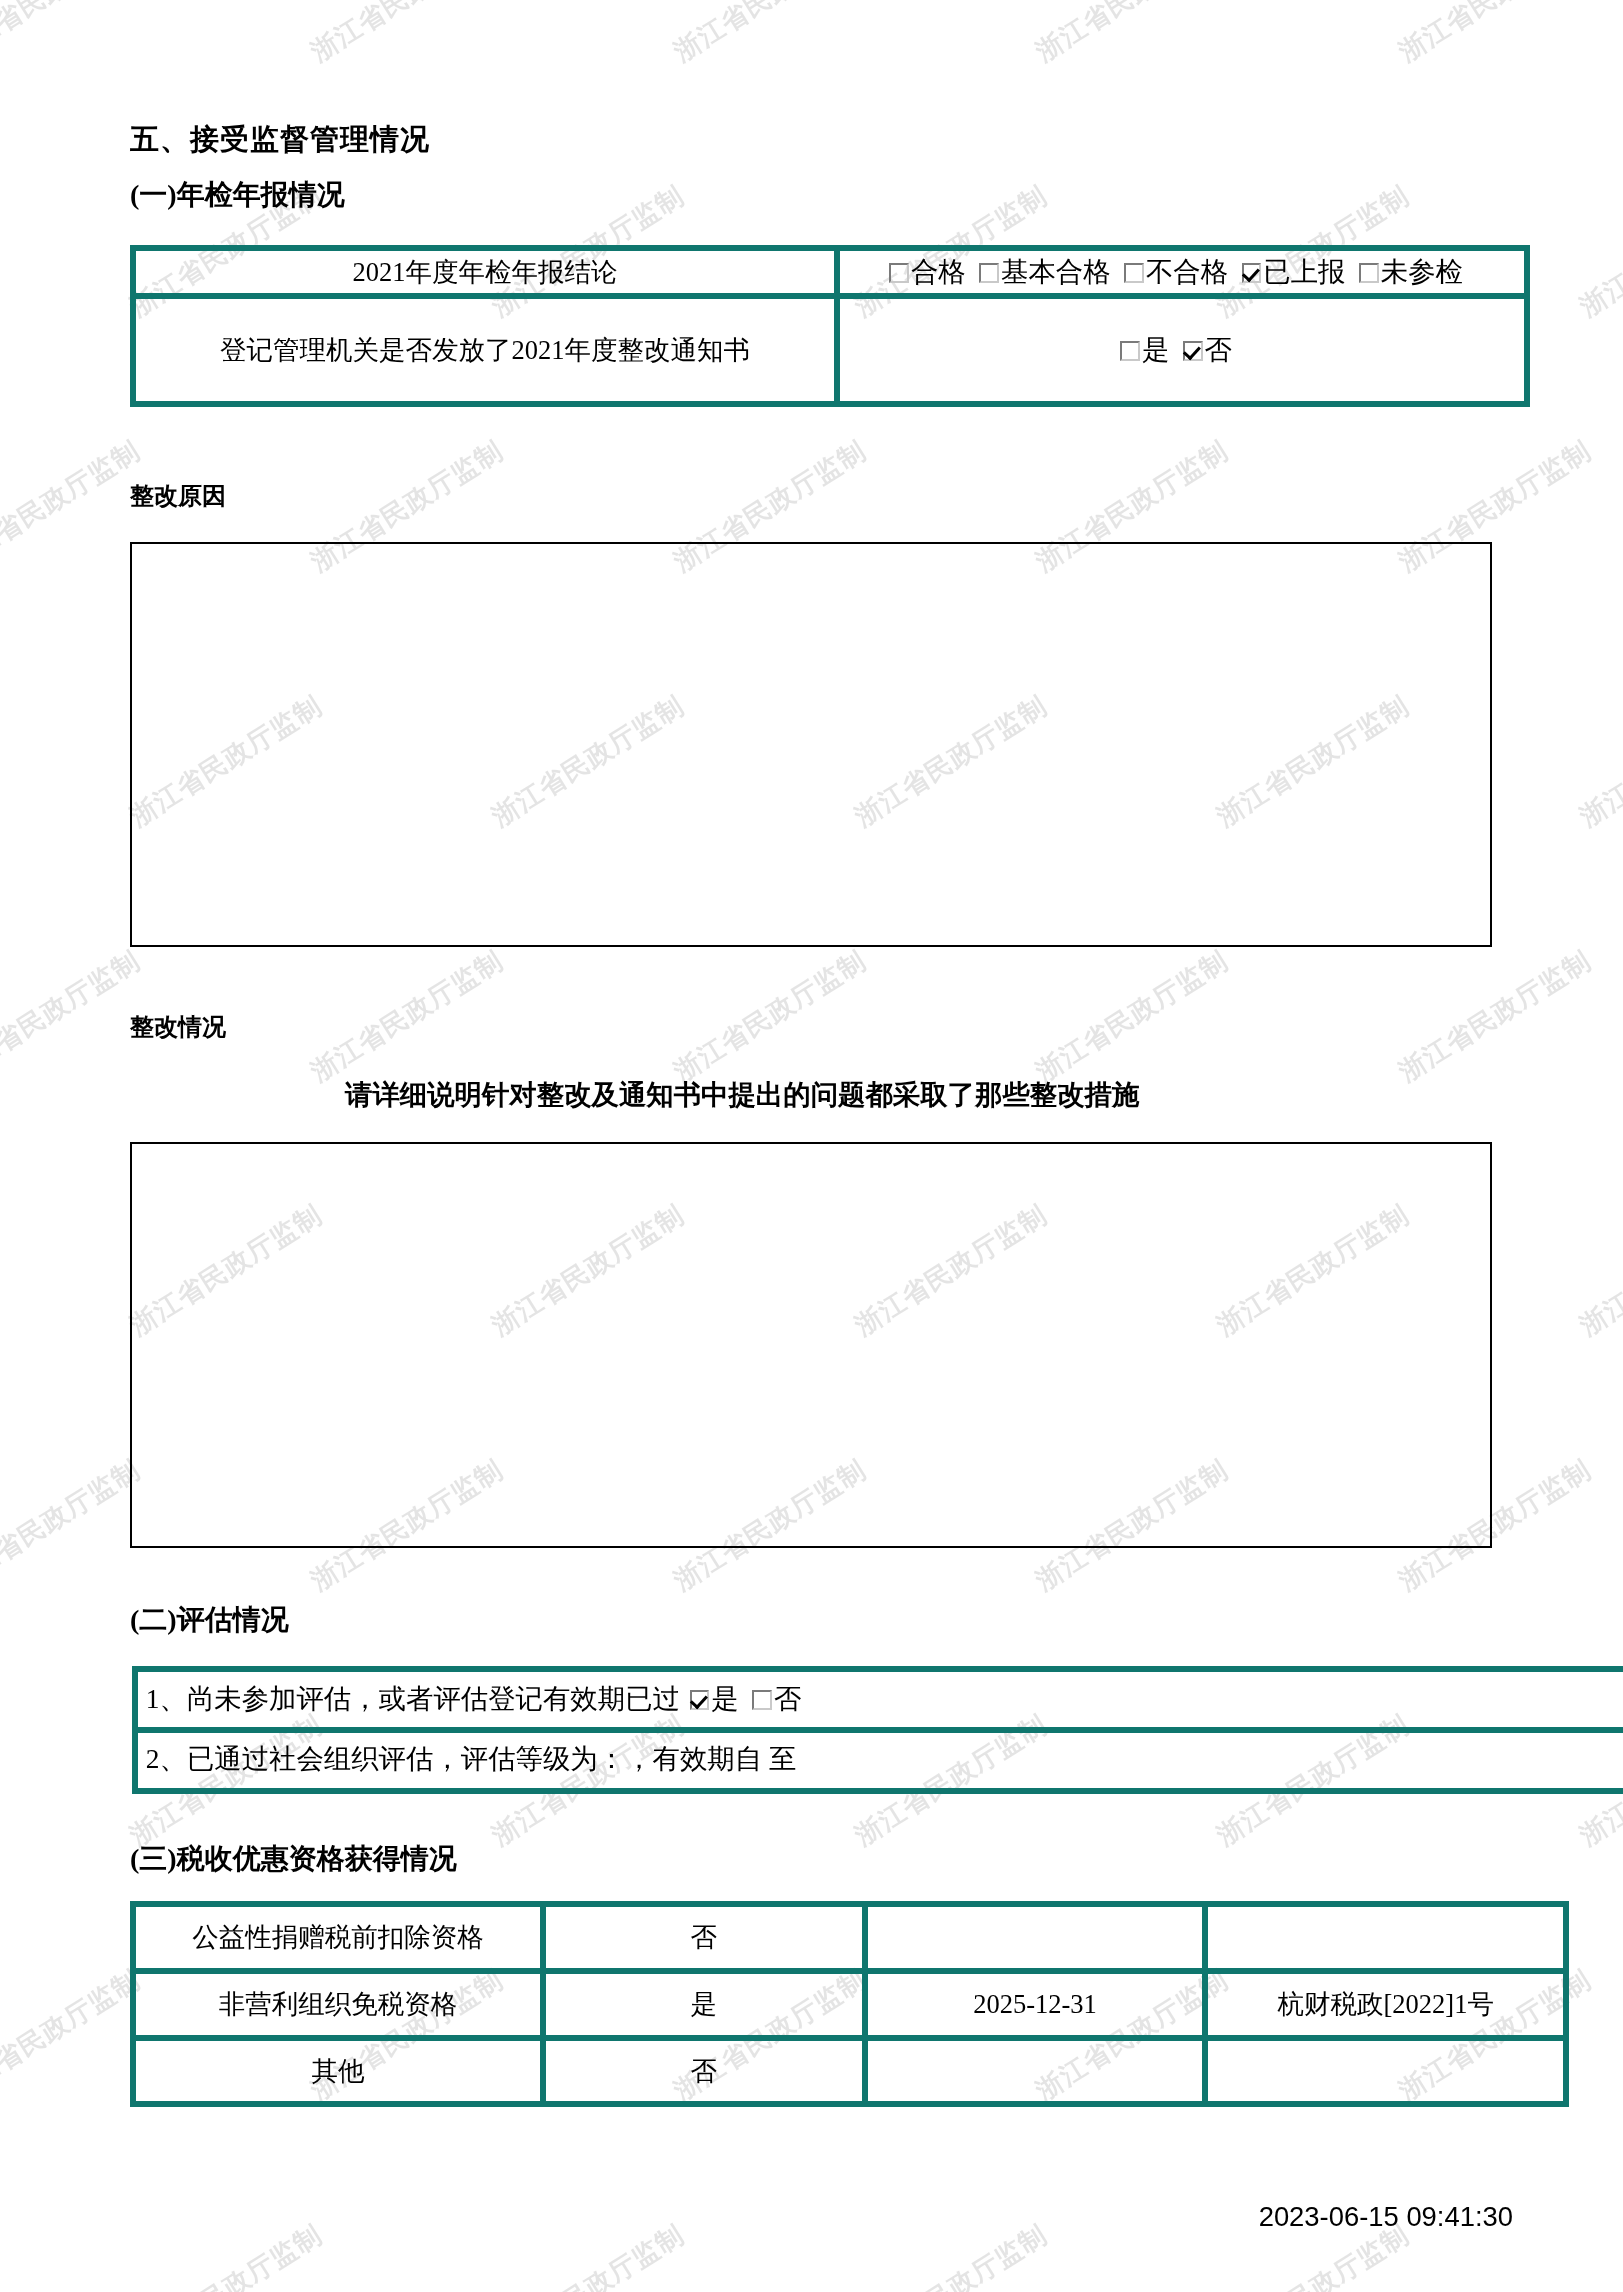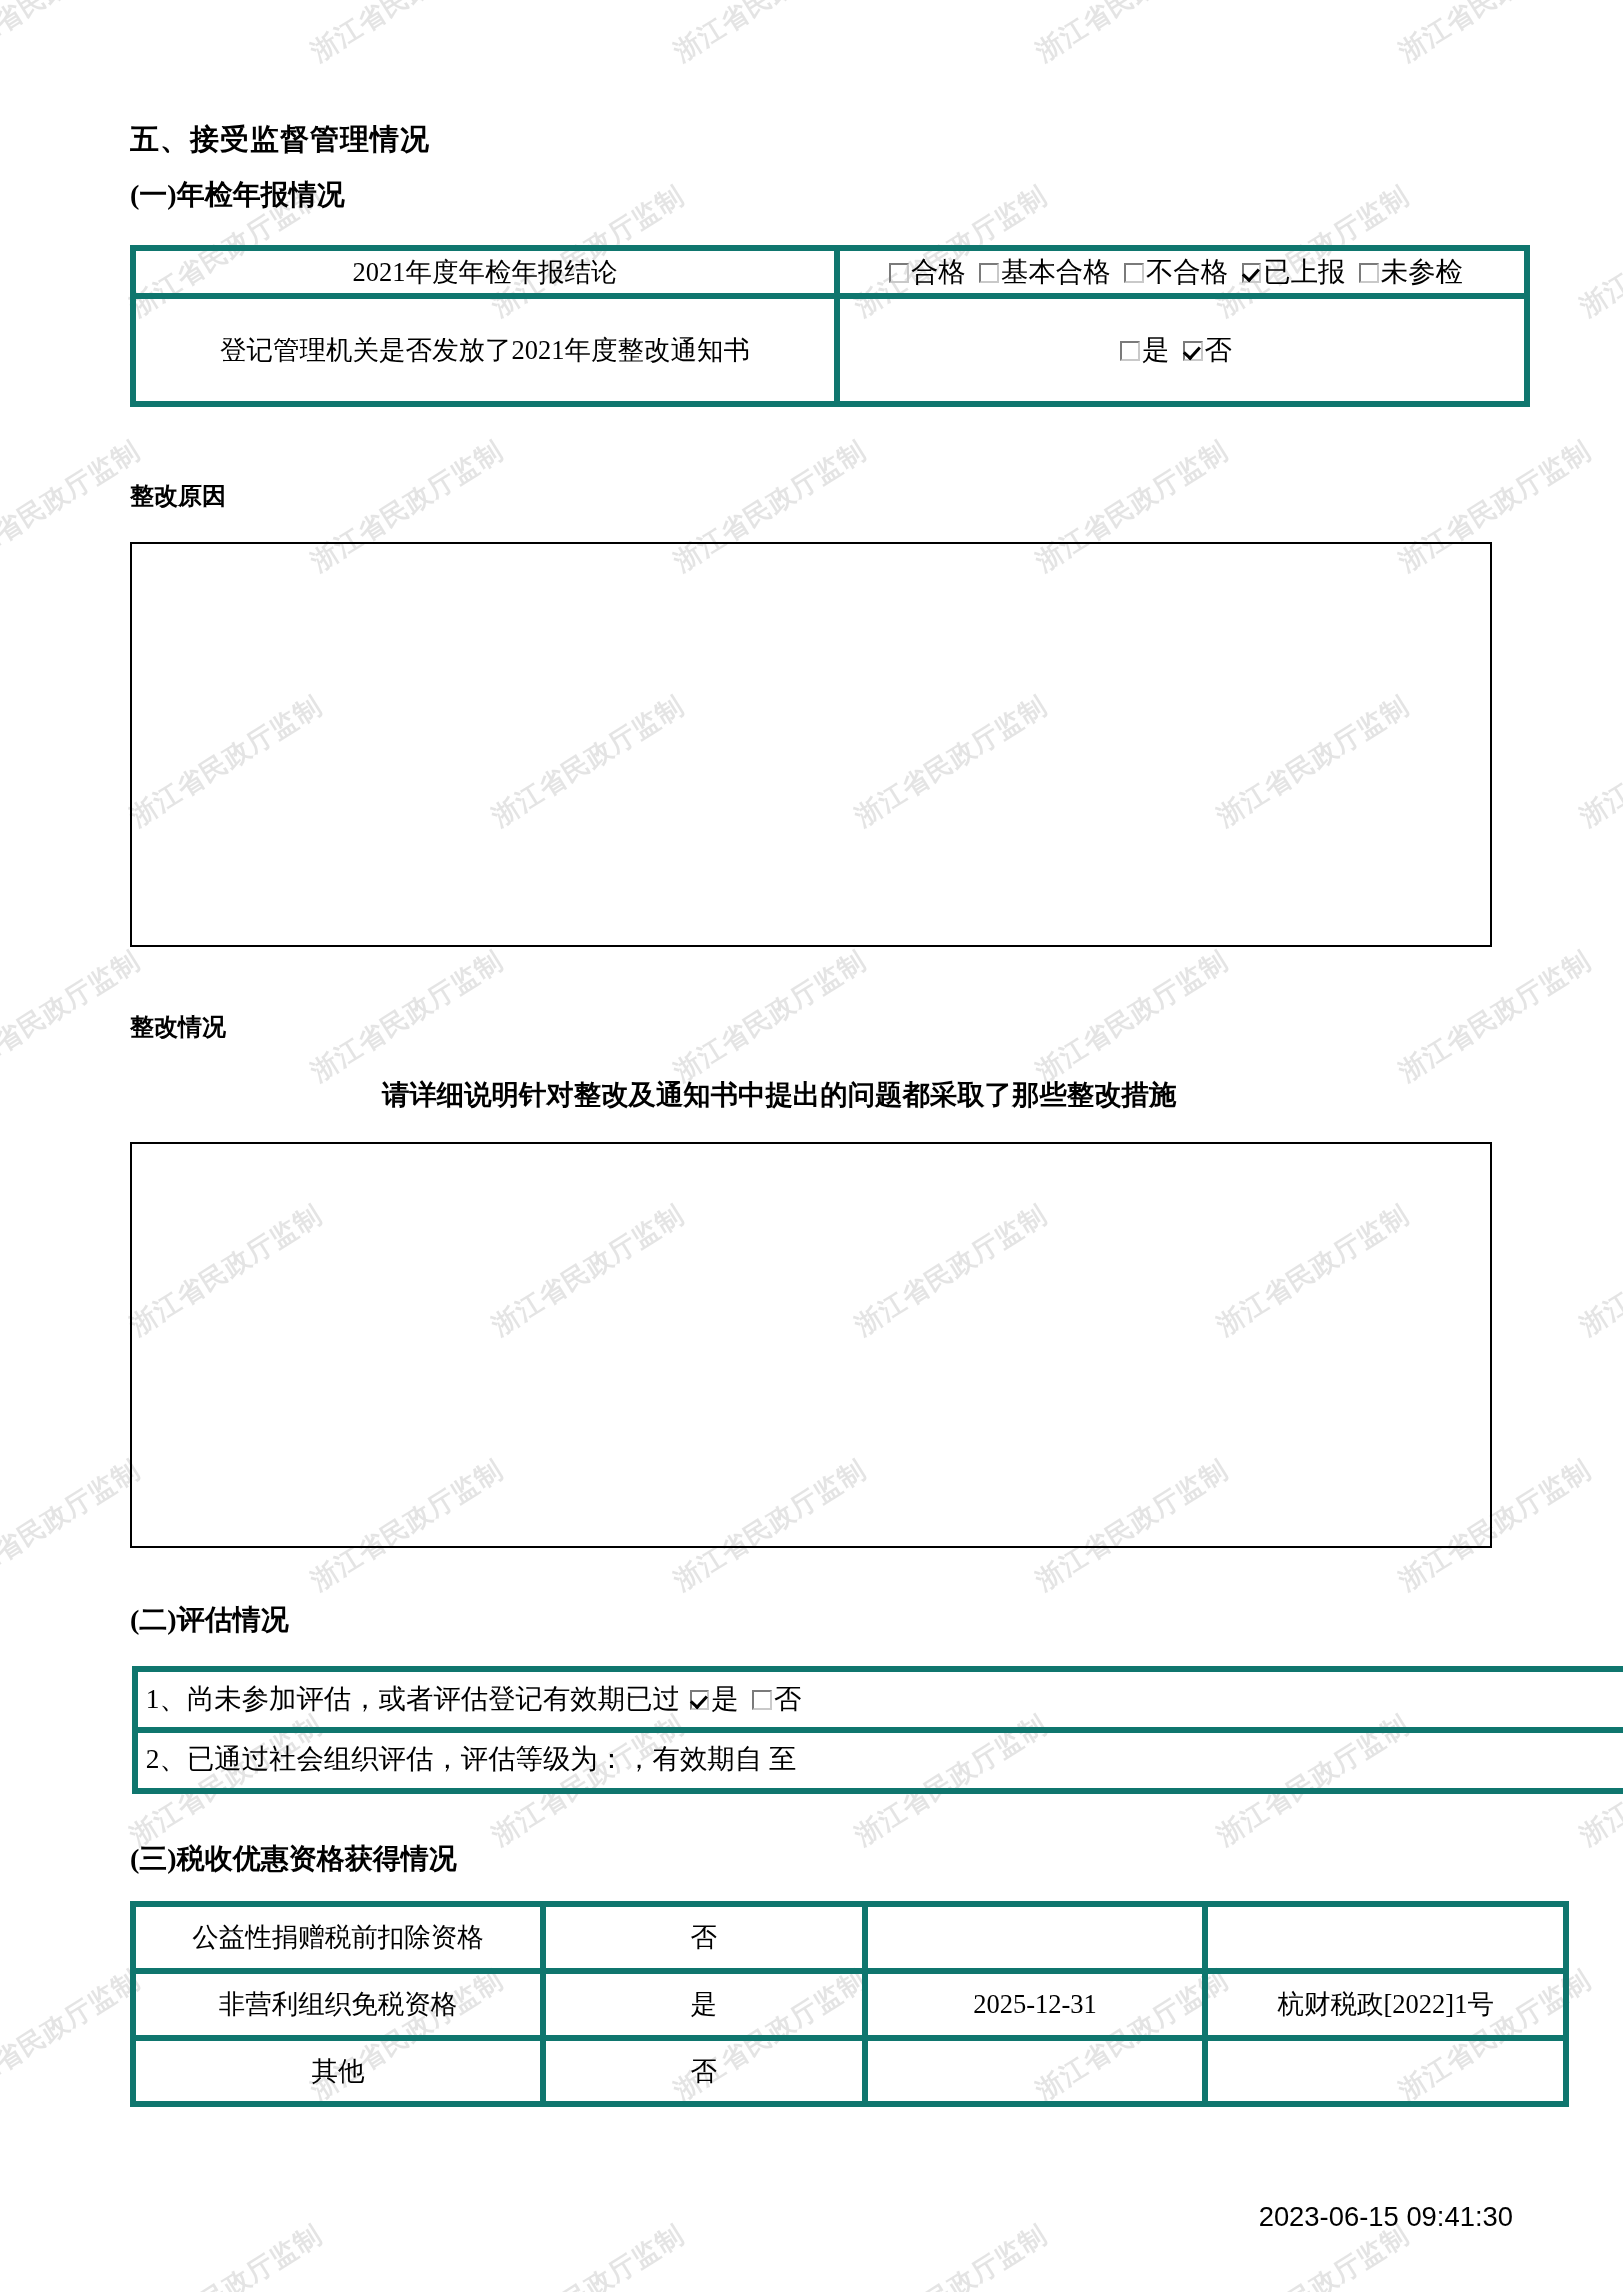--- a/index.html
+++ b/index.html
@@ -254,21 +254,21 @@
     </tr>
   </tbody>
     </table>
 
   <div class="h-block" style="left:130px; top:480px;">整改原因</div>
 
   <div class="textbox" style="left:130px; top:542px; width:1362px; height:405px;"></div>
 
   <div class="h-block" style="left:130px; top:1011px;">整改情况</div>
 
-  <div class="inst-text" style="left:382px; top:1077px;">请详细说明针对整改及通知书中提出的问题都采取了那些整改措施</div>
+  <div class="inst-text" style="left:345px; top:1077px;">请详细说明针对整改及通知书中提出的问题都采取了那些整改措施</div>
 
   <div class="textbox" style="left:130px; top:1142px; width:1362px; height:406px;"></div>
 
   <div class="h-sub" style="left:130px; top:1601px;">(二)评估情况</div>
 
   <table class="doc" id="tbl-eval">
     <tbody>
         <tr>
       <td><span>1、尚未参加评估，或者评估登记有效期已过</span><span class="opt" style="margin-left:9.8px;"><span class="cb checked"></span><span>是</span></span><span class="opt"><span class="cb"></span><span>否</span></span></td>
     </tr>

